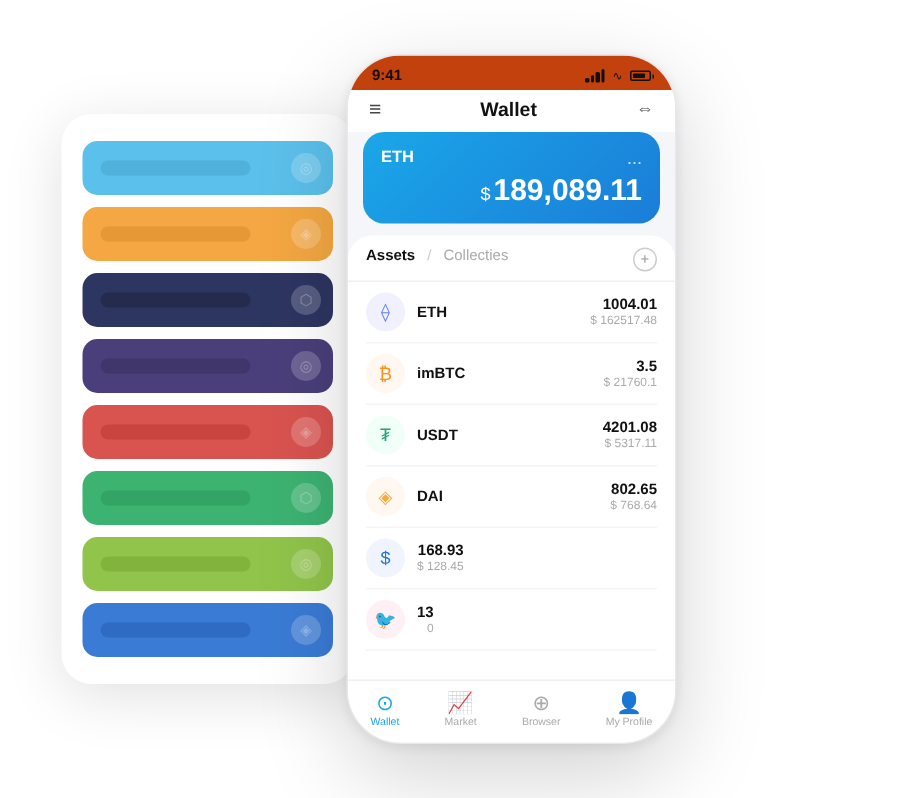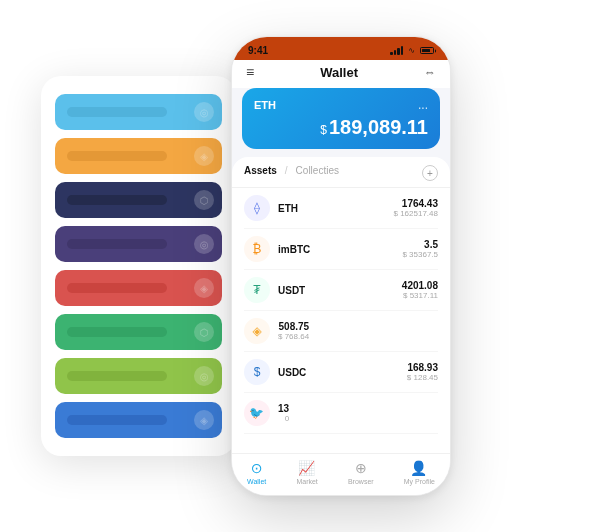--- a/index.html
+++ b/index.html
@@ -454,50 +454,50 @@
             <span class="assets-tab-inactive">Collecties</span>
           </div>
           <div class="assets-add">+</div>
         </div>
 
         <div class="asset-list" id="asset-list">
             <div class="asset-item">
               <div class="asset-icon" style="background: rgb(240, 240, 255); color: rgb(98, 126, 234);">⟠</div>
               <span class="asset-name">ETH</span>
               <div class="asset-amounts">
-                <div class="asset-amount">1764.43</div>
+                <div class="asset-amount">1004.01</div>
                 <div class="asset-usd">$ 162517.48</div>
               </div>
             </div>
             <div class="asset-item">
               <div class="asset-icon" style="background: rgb(255, 247, 240); color: rgb(247, 147, 26);">₿</div>
               <span class="asset-name">imBTC</span>
               <div class="asset-amounts">
                 <div class="asset-amount">3.5</div>
-                <div class="asset-usd">$ 35367.5</div>
+                <div class="asset-usd">$ 21760.1</div>
               </div>
             </div>
             <div class="asset-item">
               <div class="asset-icon" style="background: rgb(240, 255, 248); color: rgb(38, 161, 123);">₮</div>
               <span class="asset-name">USDT</span>
               <div class="asset-amounts">
                 <div class="asset-amount">4201.08</div>
                 <div class="asset-usd">$ 5317.11</div>
               </div>
             </div>
             <div class="asset-item">
               <div class="asset-icon" style="background: rgb(255, 248, 240); color: rgb(245, 172, 55);">◈</div>
+              <span class="asset-name">DAI</span>
               <div class="asset-amounts">
-                <div class="asset-amount">508.75</div>
+                <div class="asset-amount">802.65</div>
                 <div class="asset-usd">$ 768.64</div>
               </div>
             </div>
             <div class="asset-item">
               <div class="asset-icon" style="background: rgb(240, 244, 255); color: rgb(39, 117, 202);">$</div>
-              <span class="asset-name">USDC</span>
               <div class="asset-amounts">
                 <div class="asset-amount">168.93</div>
                 <div class="asset-usd">$ 128.45</div>
               </div>
             </div>
             <div class="asset-item">
               <div class="asset-icon" style="background: rgb(255, 240, 245); color: rgb(224, 48, 106);">🐦</div>
               <div class="asset-amounts">
                 <div class="asset-amount">13</div>
                 <div class="asset-usd">0</div>

